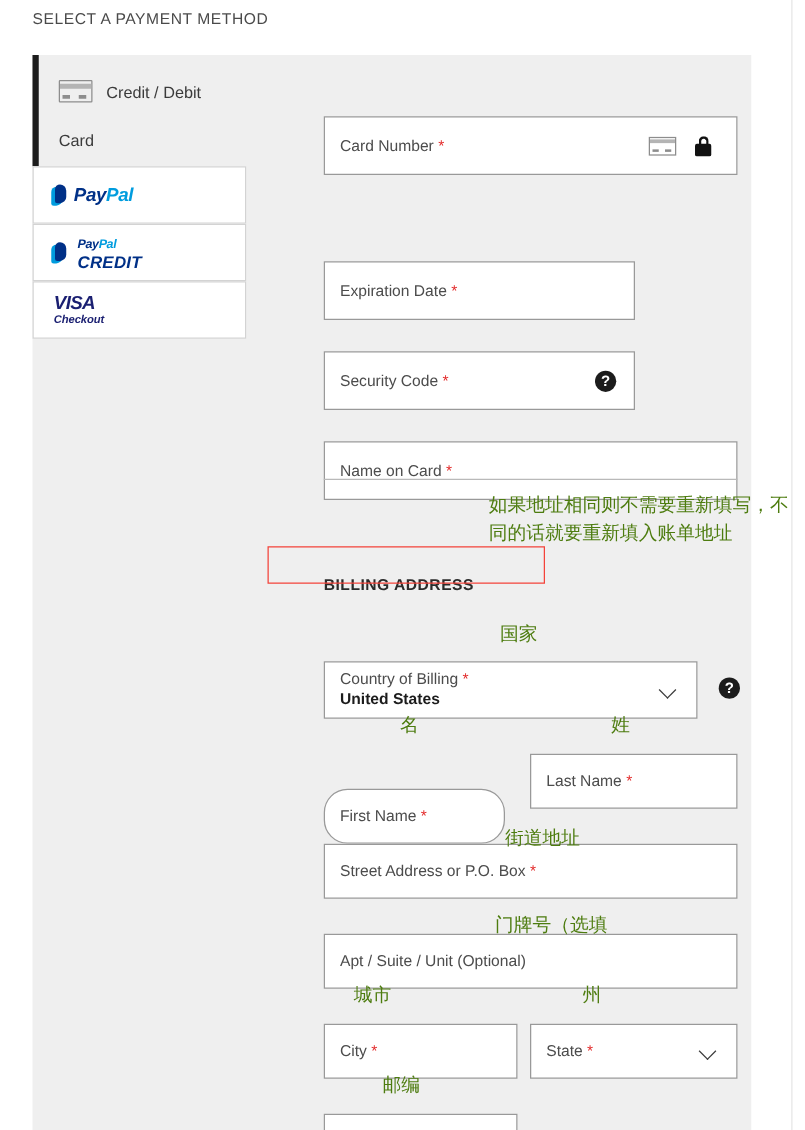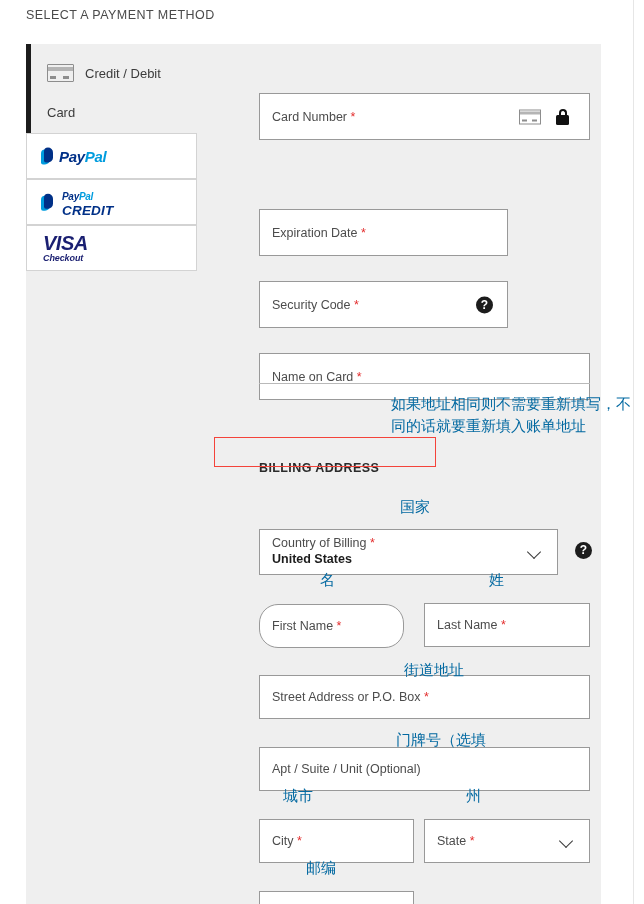--- a/index.html
+++ b/index.html
@@ -185,21 +185,21 @@
 
   
   .visa-wrap {
     position: absolute;
     left: 16px;
     top: 50%;
     transform: translateY(-50%);
     line-height: 1;
   }
   .visa-top {
-    font-size: 20px;
+    font-size: 15px;
     font-weight: bold;
     font-style: italic;
     color: #1a1f71;
     letter-spacing: -0.5px;
   }
   .visa-bot {
     font-size: 9px;
     font-weight: bold;
     font-style: italic;
     color: #1a1f71;
@@ -386,21 +386,21 @@
     width: 9px;
     height: 9px;
     border-right: 1.6px solid #3a3a3a;
     border-bottom: 1.6px solid #3a3a3a;
     transform: rotate(45deg);
   }
 
   
   .annot {
     position: absolute;
-    color: #0369a1;
+    color: #4d7c0f;
     font-family: "DejaVu Sans", sans-serif;
     white-space: nowrap;
     pointer-events: none;
   }
   #annot-note {
     left: 391px;
     top: 393px;
     font-size: 15px;
     line-height: 22px;
     white-space: normal;
@@ -507,21 +507,21 @@
 
     <div class="field" style="left:27px; top:485px; width:299px; height:46px;">
       <span class="select-stack">
         <span class="lbl" style="display:block"><span>Country of Billing</span> <span class="req">*</span></span>
         <span class="val" style="display:block">United States</span>
       </span>
       <span class="chevron"></span>
     </div>
     <span class="help-icon" style="position:absolute; left:343px; top:498px;">?</span>
 
-    <div class="field" style="left:27px; top:560px; width:145px; height:44px;border-radius:19px;">
+    <div class="field" style="left:27px; top:587px; width:145px; height:44px;border-radius:19px;">
       <span class="field-label"><span>First Name</span> <span class="req">*</span></span>
     </div>
     <div class="field" style="left:192px; top:559px; width:166px; height:44px;">
       <span class="field-label"><span>Last Name</span> <span class="req">*</span></span>
     </div>
 
     <div class="field" style="left:27px; top:703px; width:331px; height:44px;">
       <span class="field-label">Apt / Suite / Unit (Optional)</span>
     </div>
 

